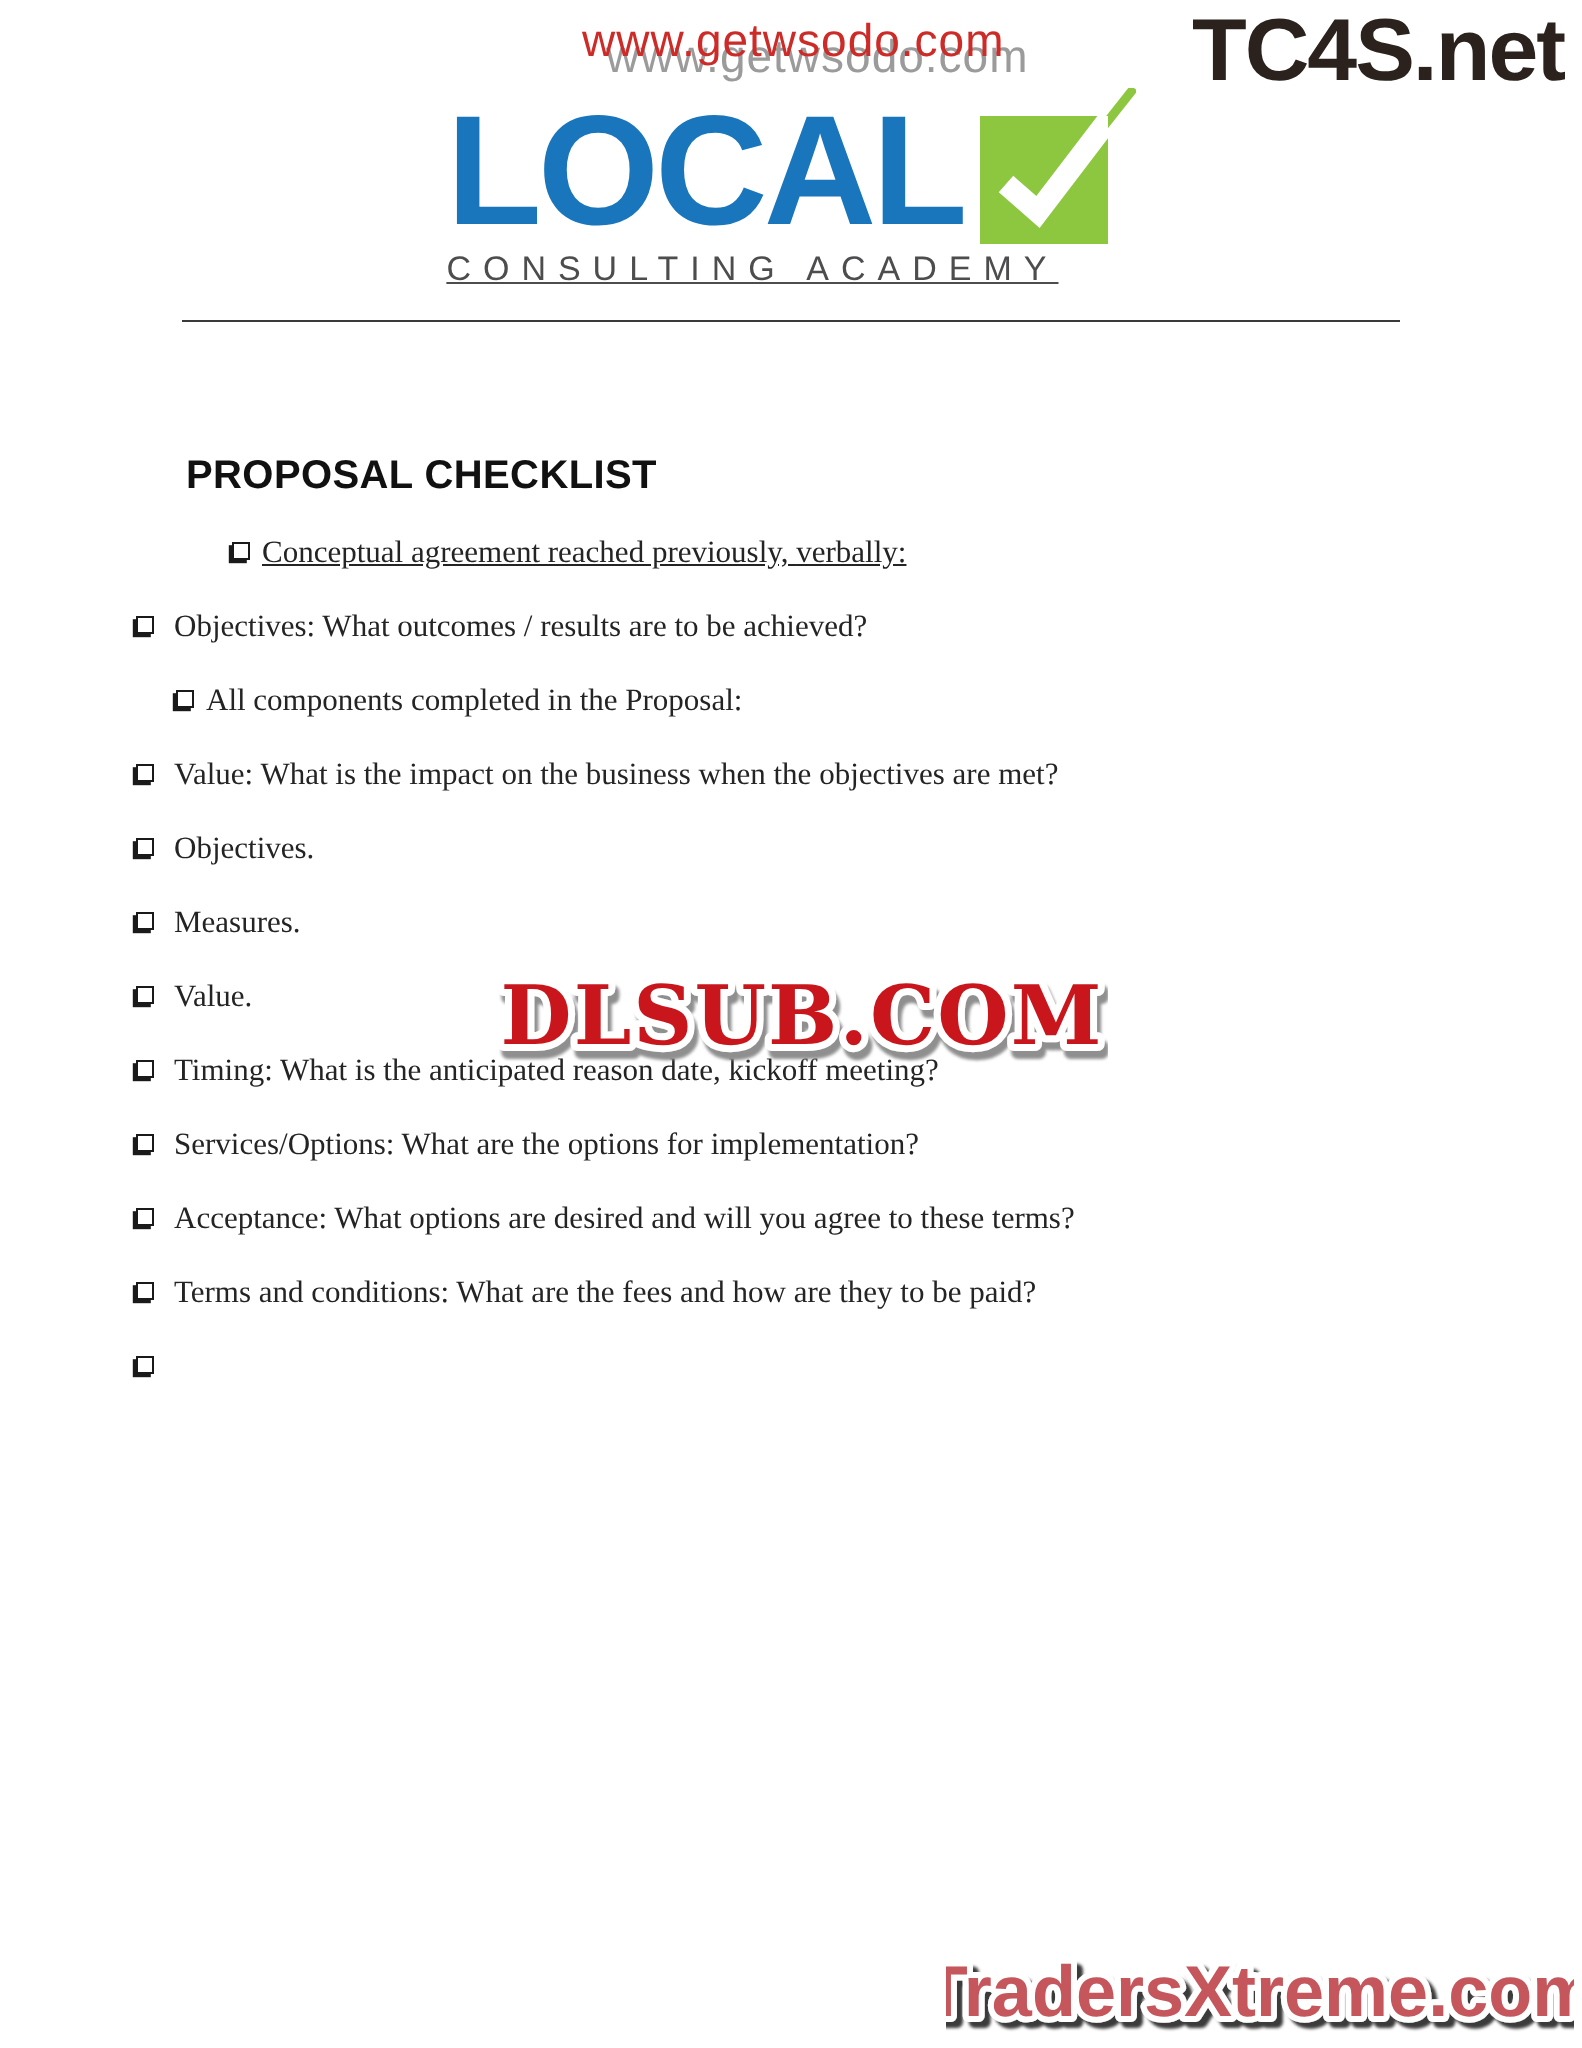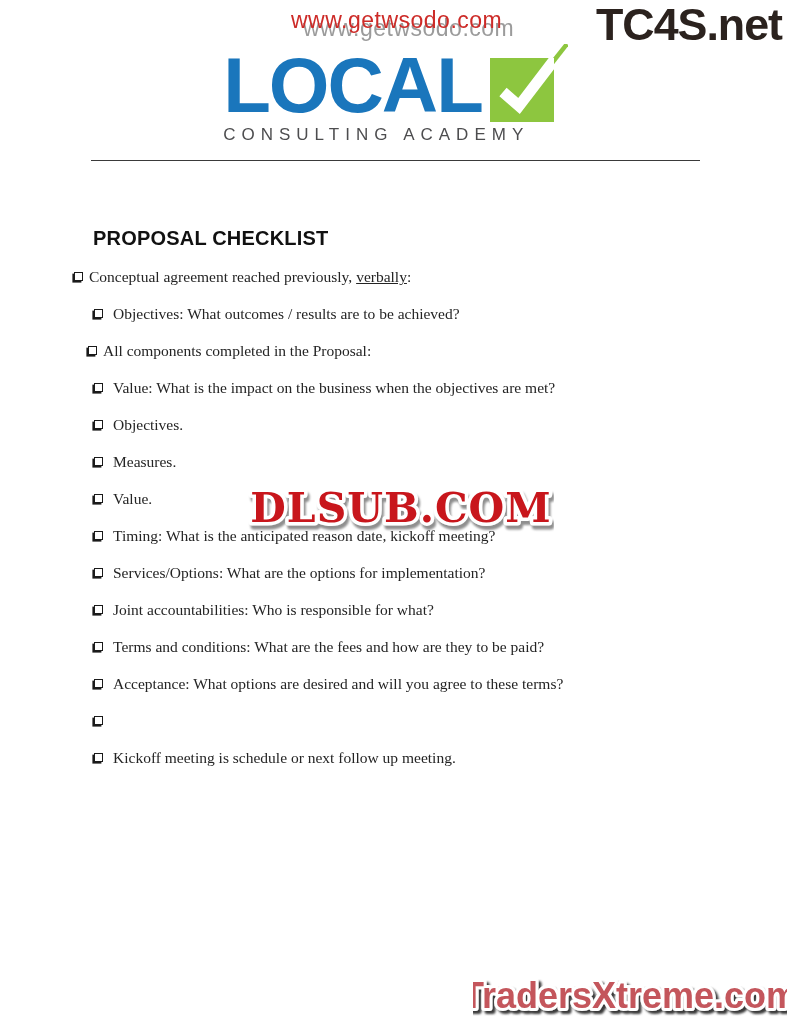--- a/index.html
+++ b/index.html
@@ -35,34 +35,34 @@
   .logo-word{
     font:bold 78px/0.82 "Liberation Sans",sans-serif;
     color:var(--logo-blue);letter-spacing:-2px;
   }
   .logo-check{margin-top:-10px;}
   .logo-check .sq{fill:var(--logo-green);}
   .logo-check .chk{fill:none;stroke:#ffffff;stroke-width:11;}
   .logo-check .tail{stroke:var(--logo-green);stroke-width:4.5;}
   .logo-sub{
     font:17px "Liberation Sans",sans-serif;color:var(--subtitle-gray);
-    letter-spacing:6px;margin-top:3px;white-space:nowrap;
+    letter-spacing:6px;margin-top:3px;white-space:nowrap;text-decoration:underline;
   }
   .rule{border:0;border-top:1px solid #3a3a3a;margin:15px 91px 0 91px;}
 
   
   .doc-title{
     margin:65px 16px 16px 93px;
     font:bold 20px/24px "Liberation Sans",sans-serif;color:#111;letter-spacing:.2px;
   }
   .checklist{width:791px;}
   .item{font-size:15.5px;line-height:21px;margin-bottom:16px;padding-right:30px;}
   .item.l1{padding-left:88px;}
-  .item.l1.first{padding-left:74px;}
-  .item.l2{padding-left:94px;}
+  .item.l1.first{padding-left:116px;text-decoration:underline;}
+  .item.l2{padding-left:68px;}
   .cb{
     display:inline-block;width:9px;height:9px;
     border:1.3px solid #1a1a1a;box-shadow:-1.6px 1.6px 0 #1a1a1a;
     position:relative;top:-1px;margin-right:10px;background:#fff;
   }
   .l1 .cb{margin-right:6px;}
   .u{text-decoration:underline;}
 
   
   .wm-dlsub{position:absolute;left:248px;top:478px;z-index:3;}
@@ -107,25 +107,23 @@
 <div class="checklist">
     <div class="item l1 first"><span class="cb"></span><span><span>Conceptual agreement reached previously, </span><span class="u">verbally</span><span>:</span></span></div>
     <div class="item l2"><span class="cb"></span><span>Objectives: What outcomes / results are to be achieved?</span></div>
     <div class="item l1"><span class="cb"></span><span>All components completed in the Proposal:</span></div>
     <div class="item l2"><span class="cb"></span><span>Value: What is the impact on the business when the objectives are met?</span></div>
     <div class="item l2"><span class="cb"></span><span>Objectives.</span></div>
     <div class="item l2"><span class="cb"></span><span>Measures.</span></div>
     <div class="item l2"><span class="cb"></span><span>Value.</span></div>
     <div class="item l2"><span class="cb"></span><span>Timing: What is the anticipated reason date, kickoff meeting?</span></div>
     <div class="item l2"><span class="cb"></span><span>Services/Options: What are the options for implementation?</span></div>
-    <div class="item l2"><span class="cb"></span><span>Joint accountabilities: Who is responsible for what?</span></div>
+    <div class="item l2"><span class="cb"></span><span>Acceptance: What options are desired and will you agree to these terms?</span></div>
     <div class="item l2"><span class="cb"></span><span>Terms and conditions: What are the fees and how are they to be paid?</span></div>
-    <div class="item l2"><span class="cb"></span><span>Acceptance: What options are desired and will you agree to these terms?</span></div>
     <div class="item l2"><span class="cb"></span></div>
-    <div class="item l2"><span class="cb"></span><span>Kickoff meeting is schedule or next follow up meeting.</span></div>
   </div>
 
 <svg class="wm-dlsub" width="306" height="62">
   <defs>
       <filter id="ds1" x="-20%" y="-20%" width="140%" height="160%">
     <feDropShadow dx="2" dy="4" stdDeviation="0.8" flood-color="#8f8f8f"></feDropShadow>
   </filter>
     </defs>
   <text x="153" y="44" text-anchor="middle" filter="url(#ds1)">DLSUB.COM</text>
 </svg>

